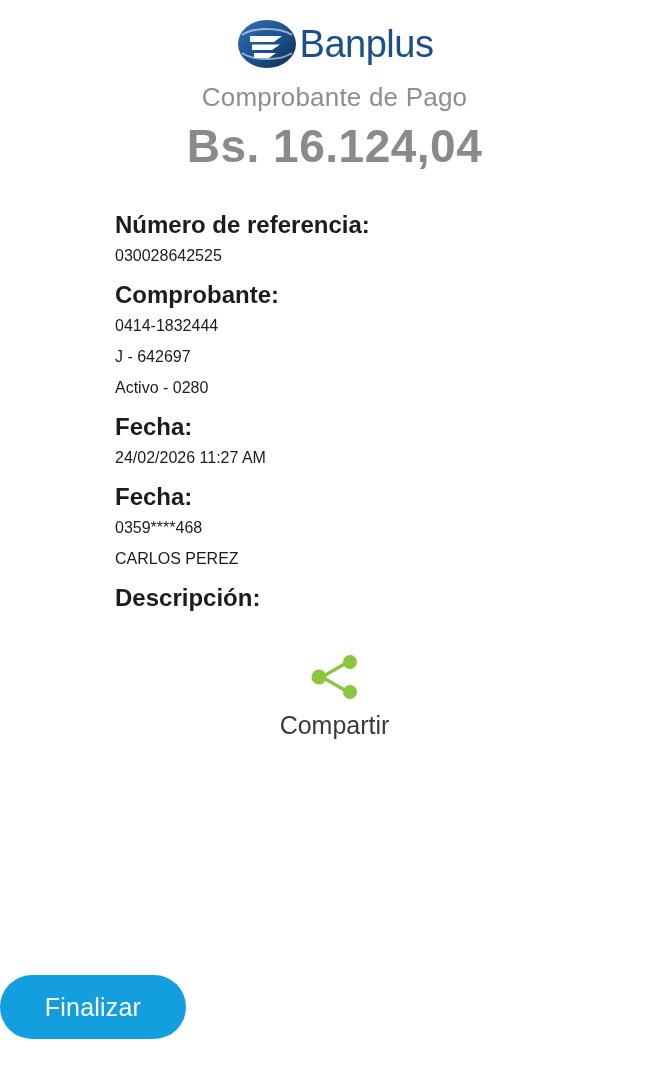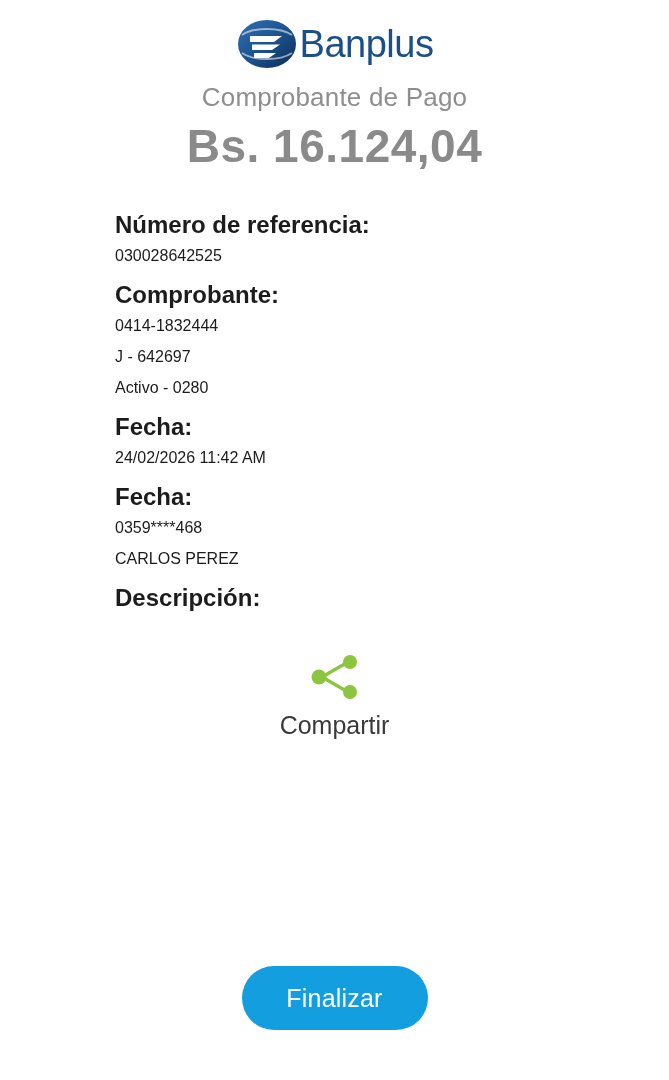--- a/index.html
+++ b/index.html
@@ -100,26 +100,26 @@
     margin-top: 8px;
     font-size: 25px;
     color: #3a3a3a;
     font-weight: 400;
   }
 
   
   .footer {
     position: absolute;
     left: 0;
-    bottom: 13px;
+    bottom: 4px;
     width: 100%;
     height: 138px;
     display: flex;
     align-items: center;
-    justify-content: center;
+    justify-content: flex-start;
   }
   .finish-btn {
     width: 186px;
     height: 64px;
     border-radius: 32px;
     background: #139ee0;
     color: #ffffff;
     font-size: 25px;
     font-family: "Liberation Sans", sans-serif;
     border: none;
@@ -165,21 +165,21 @@
 
     <div class="group">
       <div class="label">Comprobante:</div>
       <div class="value">0414-1832444</div>
       <div class="value">J - 642697</div>
       <div class="value">Activo - 0280</div>
     </div>
 
     <div class="group">
       <div class="label">Fecha:</div>
-      <div class="value">24/02/2026 11:42 AM</div>
+      <div class="value">24/02/2026 11:27 AM</div>
     </div>
 
     <div class="group">
       <div class="label">Fecha:</div>
       <div class="value">0359****468</div>
       <div class="value">CARLOS PEREZ</div>
     </div>
 
     <div class="group">
       <div class="label">Descripción:</div>

